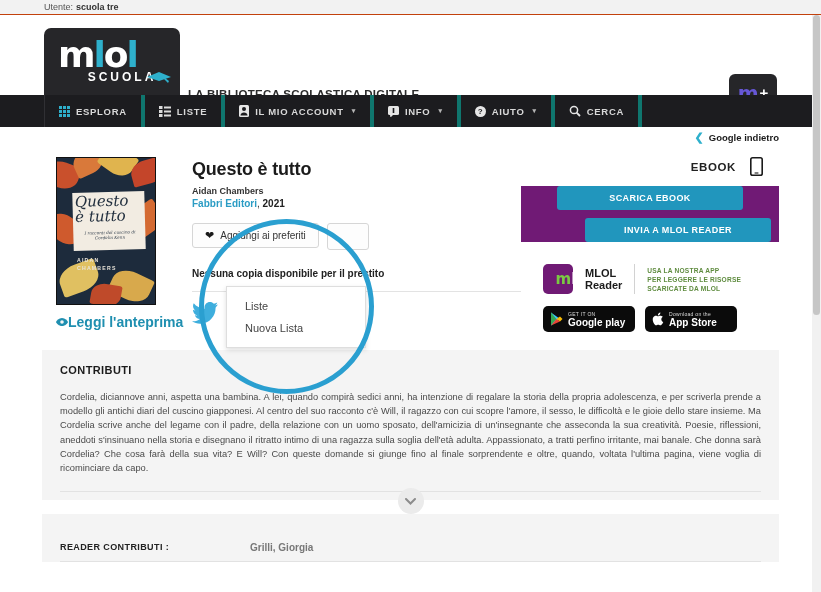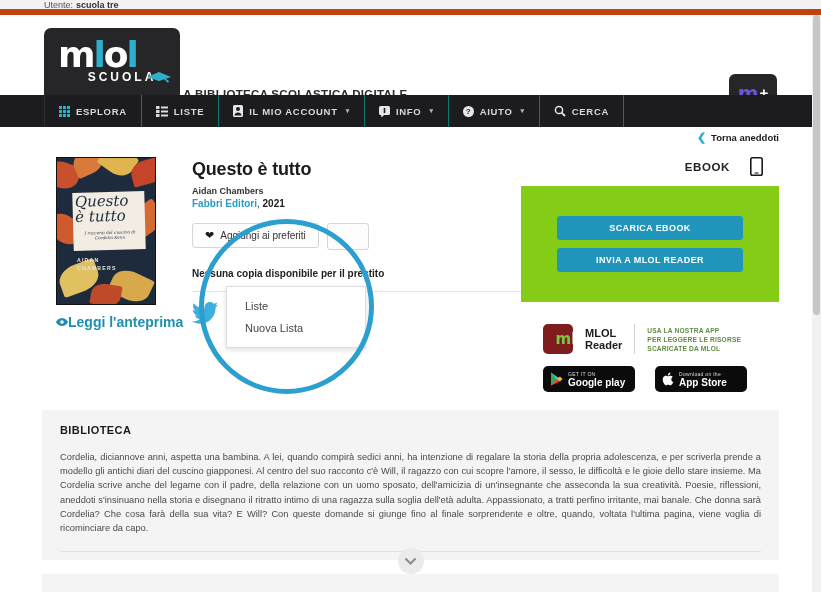--- a/index.html
+++ b/index.html
@@ -10,21 +10,21 @@
     background: #ffffff;
     overflow: hidden;
     position: relative;
     color: #333;
   }
 
   
   .userbar {
     height: 15px;
     background: #f2f2f2;
-    border-bottom: 6px solid #c2410c;
+    border-bottom: 1px solid #c2410c;
     font-size: 9px;
     color: #555;
     display: flex;
     align-items: center;
     padding-left: 44px;
   }
   .userbar .lbl { margin-right: 3px; }
   .userbar .val { font-weight: bold; color: #333; }
 
   
@@ -59,21 +59,21 @@
     margin-top: -2px;
     padding-left: 18px;
   }
   .logo-cap {
     position:absolute;
     right: 8px; bottom: 12px;
     width: 26px; height: 14px;
   }
   .tagline {
     position: absolute;
-    left: 176px; top: 73px;
+    left: 188px; top: 73px;
     font-size: 11.5px;
     font-weight: bold;
     letter-spacing: .3px;
     color: #2b2b2b;
   }
   .mplus {
     position: absolute;
     right: 44px; top: 59px;
     width: 48px; height: 37px;
     background: #262629;
@@ -98,21 +98,21 @@
     position: relative;
   }
   .nav-item {
     display: flex; align-items: center;
     gap: 6px;
     padding: 0 14px;
     color: #d9d9d9;
     font-size: 9.5px;
     font-weight: bold;
     letter-spacing: .7px;
-    border-right: 1px solid #0f766e;
+    border-right: 4px solid #0f766e;
     position: relative;
     cursor: pointer;
     white-space: nowrap;
   }
   .nav-item:first-child { border-left: 1px solid #303034; }
   .nav-item.active::after {
     content:"";
     position:absolute; left:8px; right:8px; bottom:-3px; height:3px;
     background:#ffffff;
   }
@@ -204,43 +204,43 @@
   }
 
   .avail {
     margin-top: 18px; font-size: 10px; font-weight: bold; color:#222;
     border-bottom:1px solid #e3e3e3; padding-bottom:12px;
   }
   .social { margin-top: 10px; display:flex; gap:8px; }
 
   .side-col { width: 258px; padding-top: 8px; }
   .ebook-head {
-    display:flex; align-items:center; justify-content:flex-end; gap:20px;
+    display:flex; align-items:center; justify-content:flex-end; gap:14px;
     padding-right: 16px; margin-bottom: 10px;
   }
   .ebook-head .t { font-size:11.5px; font-weight:bold; letter-spacing:.6px; color:#222; }
-  .panel { background:#84cc16; padding: 30px 36px; }
+  .panel { background:#701a75; padding: 0 36px; }
   .bluebtn {
     display:block; width:100%; background:#2196bd; color:#fff;
     text-align:center; font-size:9px; font-weight:bold; letter-spacing:.4px;
     padding:7px 4px; border-radius:3px; margin-bottom:8px; cursor:pointer;
     border:none;
   }
-  .bluebtn:last-child { margin-bottom:0; }
+  .bluebtn:last-child { margin-bottom:0;margin-left:28px; }
 
   .promo { margin-top: 22px; display:flex; align-items:center; gap:12px; padding-left:22px; }
   .ml-badge {
-    width:30px; height:30px; background:#7f1d1d; border-radius:5px;
+    width:30px; height:30px; background:#701a75; border-radius:5px;
     display:flex; align-items:center; justify-content:center;padding-left:16px;
   }
   .ml-badge .g { color:#7ac943; font-size:15px; font-weight:bold; font-family:"DejaVu Sans",sans-serif; line-height:1; }
   .ml-txt { font-size:11px; font-weight:bold; color:#1b1b1b; line-height:12px; }
   .promo-div { width:1px; height:30px; background:#d2d2d2; }
   .promo-lines { font-size:6.6px; font-weight:bold; color:#5f8c3f; line-height:9px; letter-spacing:.2px; }
-  .stores { margin-top: 12px; display:flex; gap:20px; padding-left:22px; }
+  .stores { margin-top: 12px; display:flex; gap:10px; padding-left:22px; }
   .store {
     background:#0b0b0b; border-radius:5px; height:26px; width:92px;
     display:flex; align-items:center; gap:5px; padding:0 7px; color:#fff;
   }
   .store .sm { font-size:5px; letter-spacing:.3px; line-height:6px; color:#ddd; }
   .store .lg { font-size:10px; font-weight:bold; line-height:11px; }
 
   
   .desc-wrap {
     margin: 18px 42px 0 42px;
@@ -363,21 +363,21 @@
       <circle cx="5" cy="5" r="3.6" fill="none" stroke="#e6e6e6" stroke-width="1.5"></circle>
       <line x1="7.6" y1="7.6" x2="11" y2="11" stroke="#e6e6e6" stroke-width="1.8"></line>
     </svg>
     <span>CERCA</span>
   </div>
 </div>
 
 <div class="backrow">
   <div class="backlink">
     <span class="chev">❮</span>
-    <span>Torna aneddoti</span>
+    <span>Google indietro</span>
   </div>
 </div>
 
 <div class="main">
   <div class="row">
 
     <div class="cover-col">
       <div class="cover">
         <div class="leaf" style="left:-12px;top:4px;width:34px;height:26px;background:#c9502c;transform:rotate(20deg);"></div>
         <div class="leaf" style="left:16px;top:-8px;width:30px;height:24px;background:#d9793a;transform:rotate(-25deg);"></div>
@@ -479,21 +479,21 @@
             <div class="lg">App Store</div>
           </div>
         </div>
       </div>
     </div>
 
   </div>
 </div>
 
 <div class="desc-wrap">
-  <div class="sec-title">BIBLIOTECA</div>
+  <div class="sec-title">CONTRIBUTI</div>
   <div class="desc-body">Cordelia, diciannove anni, aspetta una bambina. A lei, quando compirà sedici anni, ha intenzione di regalare la storia della propria adolescenza, e per scriverla prende a modello gli antichi diari del cuscino giapponesi. Al centro del suo racconto c'è Will, il ragazzo con cui scopre l'amore, il sesso, le difficoltà e le gioie dello stare insieme. Ma Cordelia scrive anche del legame con il padre, della relazione con un uomo sposato, dell'amicizia di un'insegnante che asseconda la sua creatività. Poesie, riflessioni, aneddoti s'insinuano nella storia e disegnano il ritratto intimo di una ragazza sulla soglia dell'età adulta. Appassionato, a tratti perfino irritante, mai banale. Che donna sarà Cordelia? Che cosa farà della sua vita? E Will? Con queste domande si giunge fino al finale sorprendente e oltre, quando, voltata l'ultima pagina, viene voglia di ricominciare da capo.</div>
   <div class="desc-rule"></div>
   <div class="expander">
     <svg width="11" height="7" viewBox="0 0 11 7">
       <path d="M1 1 L5.5 5.5 L10 1" fill="none" stroke="#8c8c8c" stroke-width="2" stroke-linecap="round"></path>
     </svg>
   </div>
 </div>
 
 <div class="det-wrap">

